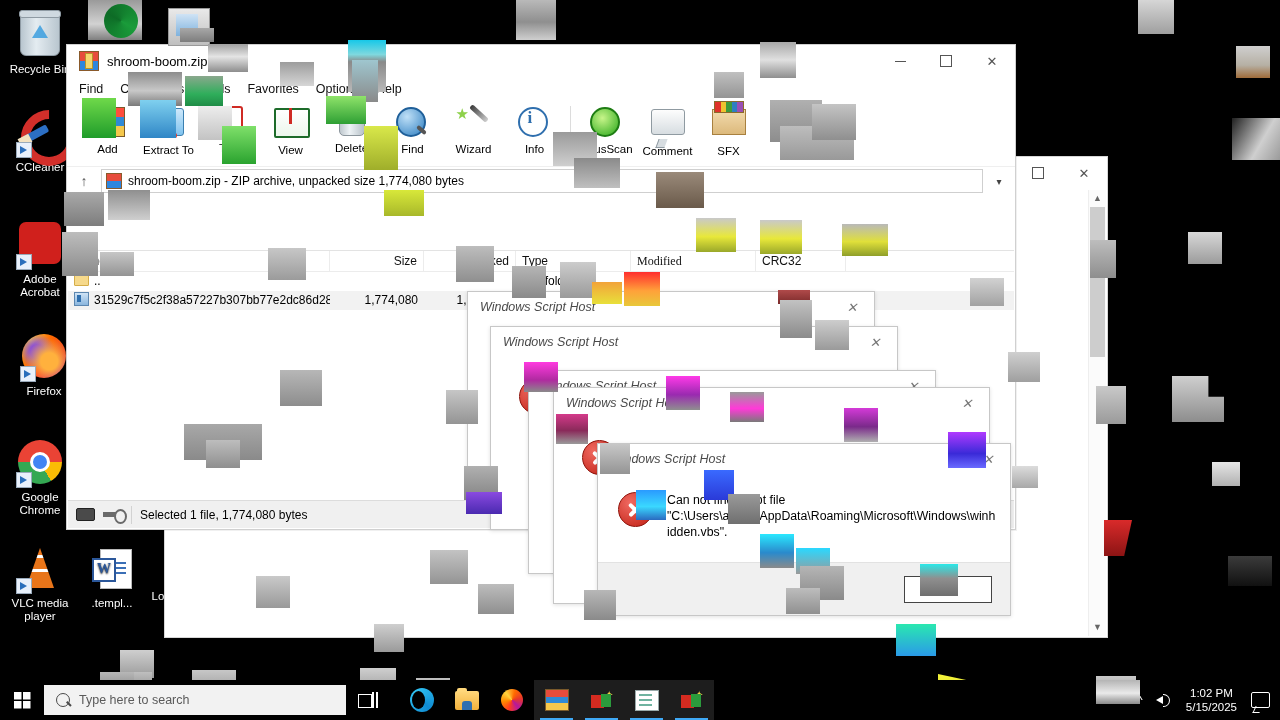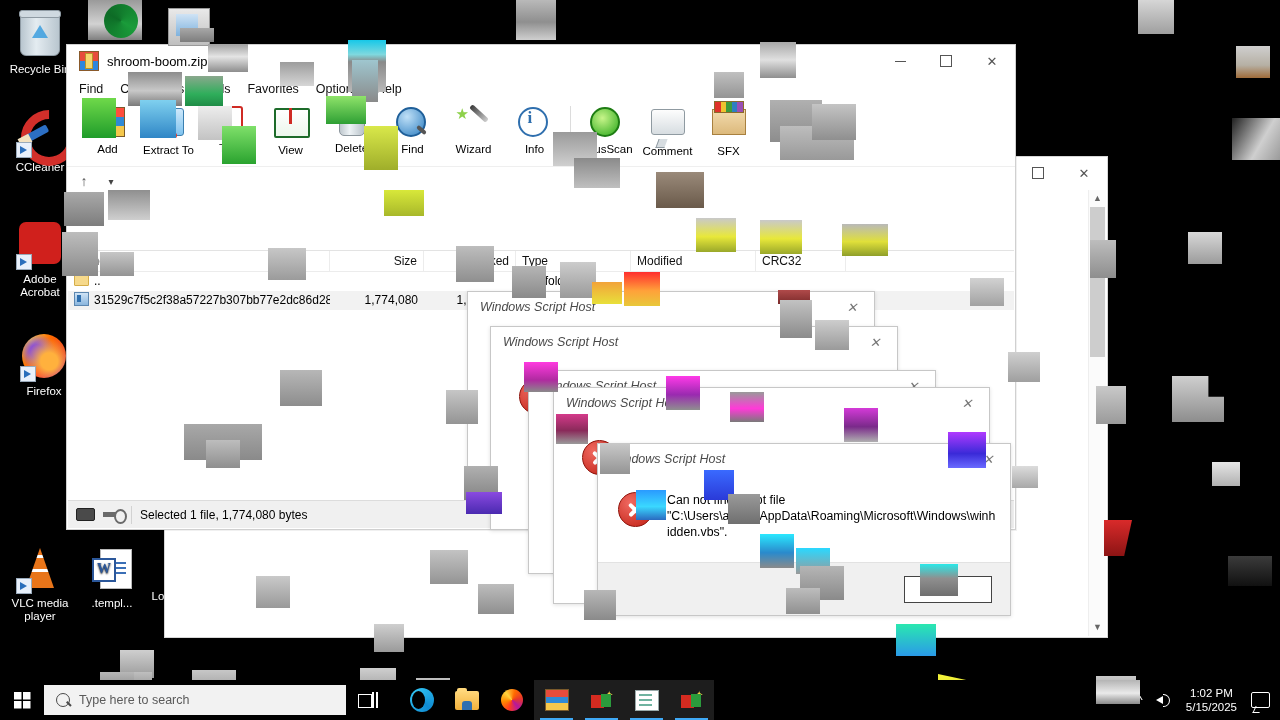--- a/index.html
+++ b/index.html
@@ -102,21 +102,21 @@
   .pathbox .pico{width:14px;height:14px;background:linear-gradient(#e74c3c 0 50%,#2e86de 50%);border:1px solid #8a5a2b;flex:0 0 auto;}
   .pathcaret{width:20px;text-align:center;color:#444;font-size:10px;}
 
   .filepane{position:absolute;left:1px;right:1px;top:205px;bottom:29px;background:#fff;border-top:1px solid #e3e3e3;}
   .hdrrow{display:flex;height:20px;align-items:center;font-size:12px;color:#111;border-bottom:1px solid #ececec;}
   .hdrrow .cell{padding:0 6px;border-right:1px solid #ececec;height:20px;line-height:20px;box-sizing:border-box;}
   .c-name{width:262px;}
   .c-size{width:94px;text-align:right;}
   .c-packed{width:92px;text-align:right;}
   .c-type{width:115px;}
-  .c-mod{width:125px;}
+  .c-mod{width:125px;font-family:Liberation Serif, serif;}
   .c-crc{width:90px;}
   .frow{display:flex;height:19px;align-items:center;font-size:12px;}
   .frow.sel{background:#f2f2f2;}
   .frow .cell{padding:0 6px;height:19px;line-height:19px;box-sizing:border-box;overflow:hidden;white-space:nowrap;}
   .folderico{width:13px;height:11px;background:#f6d98b;border:1px solid #d5ad48;display:inline-block;vertical-align:-1px;margin-right:5px;border-radius:1px;}
   .appico{width:13px;height:12px;background:linear-gradient(#cfe3f5,#8ab6de);border:1px solid #5c87b0;display:inline-block;vertical-align:-2px;margin-right:5px;position:relative;}
   .appico:after{content:"";position:absolute;left:2px;top:2px;width:4px;height:7px;background:#2f6fae;}
   .statusbar{position:absolute;left:1px;right:1px;bottom:1px;height:27px;background:#f0f0f0;border-top:1px solid #dcdcdc;display:flex;align-items:center;font-size:12px;gap:8px;padding-left:8px;}
   .sb-ico1{width:17px;height:11px;background:#4a4a4a;border:1px solid #222;border-radius:2px;}
   .sb-ico2{width:20px;height:11px;position:relative;}
@@ -225,20 +225,28 @@
       </div>
     <div>CCleaner</div>
   </div>
   <div class="dicon" style="left:8px;top:332px;">
     <div class="glyph">
         <div class="icon-ff"></div>
         <div class="shortcut-arrow"></div>
       </div>
     <div>Firefox</div>
   </div>
+  <div class="dicon" style="left:4px;top:438px;">
+    <div class="glyph">
+        <div class="icon-chrome"></div>
+        <div class="shortcut-arrow"></div>
+      </div>
+    <div>Google</div>
+    <div>Chrome</div>
+  </div>
   <div class="dicon" style="left:4px;top:544px;">
     <div class="glyph">
         <div class="icon-vlc"></div>
         <div class="shortcut-arrow"></div>
       </div>
     <div>VLC media</div>
     <div>player</div>
   </div>
   <div class="dicon" style="left:76px;top:544px;">
     <div class="glyph">
@@ -357,20 +365,24 @@
       <div class="tbtn">
         <div class="ic">
             <div class="ic-sfx"></div>
           </div>
         <div>SFX</div>
       </div>
     </div>
 
     <div class="pathrow">
       <div class="uparrow">↑</div>
+      <div class="pathbox">
+        <div class="pico"></div>
+        <span>shroom-boom.zip - ZIP archive, unpacked size 1,774,080 bytes</span>
+      </div>
       <div class="pathcaret">▾</div>
     </div>
 
     <div class="filepane">
       <div class="hdrrow">
         <div class="cell c-name">Name</div>
         <div class="cell c-size">Size</div>
         <div class="cell c-packed">Packed</div>
         <div class="cell c-type">Type</div>
         <div class="cell c-mod">Modified</div>

